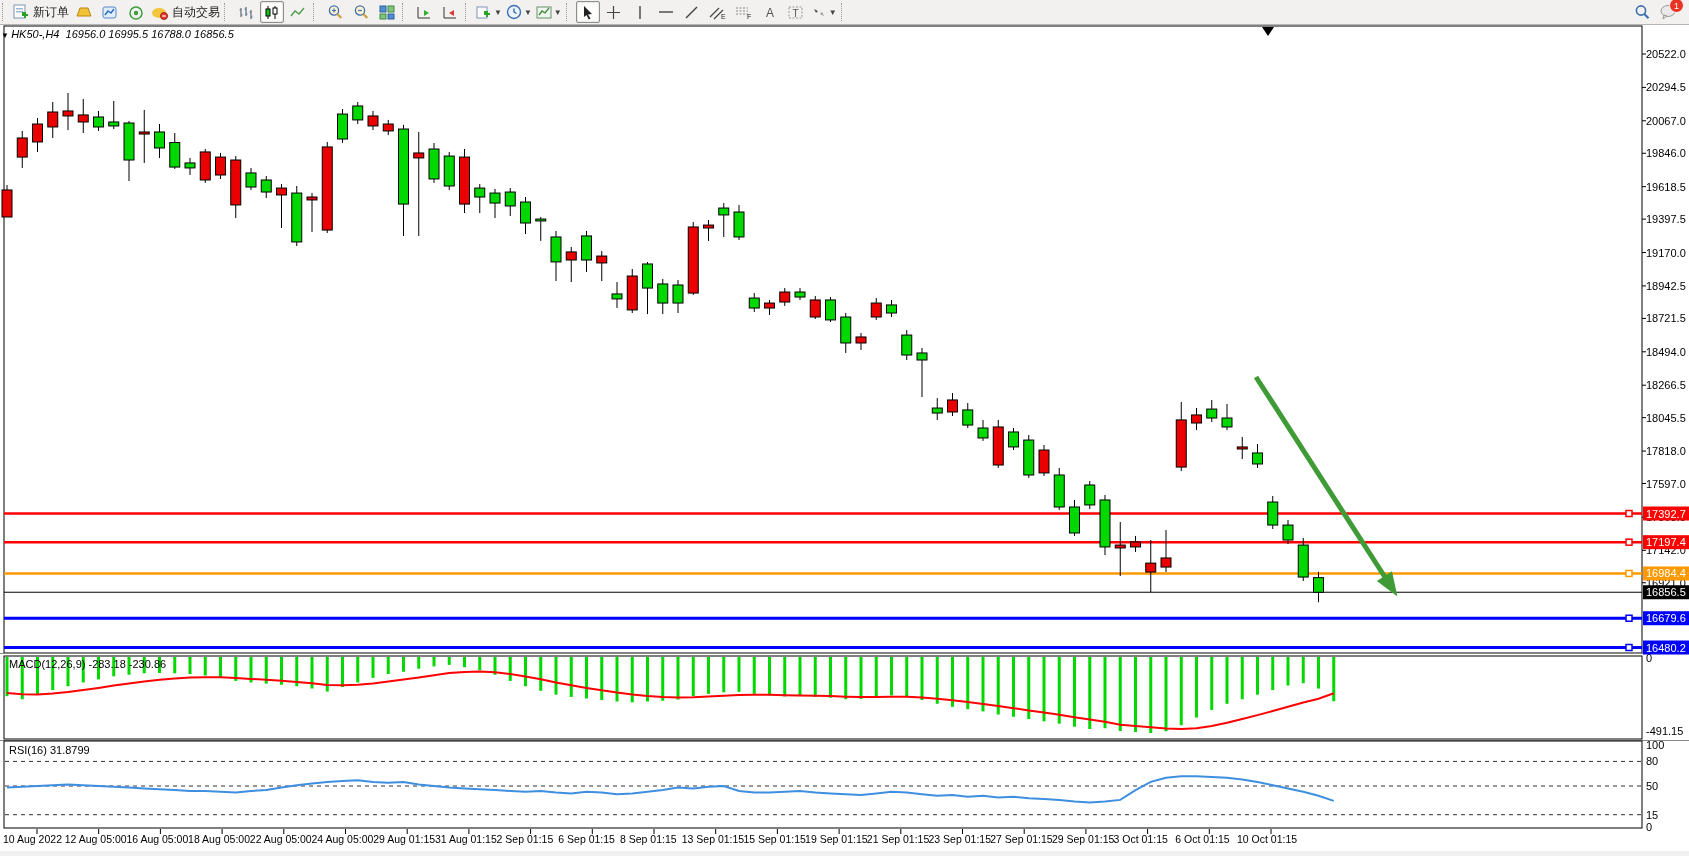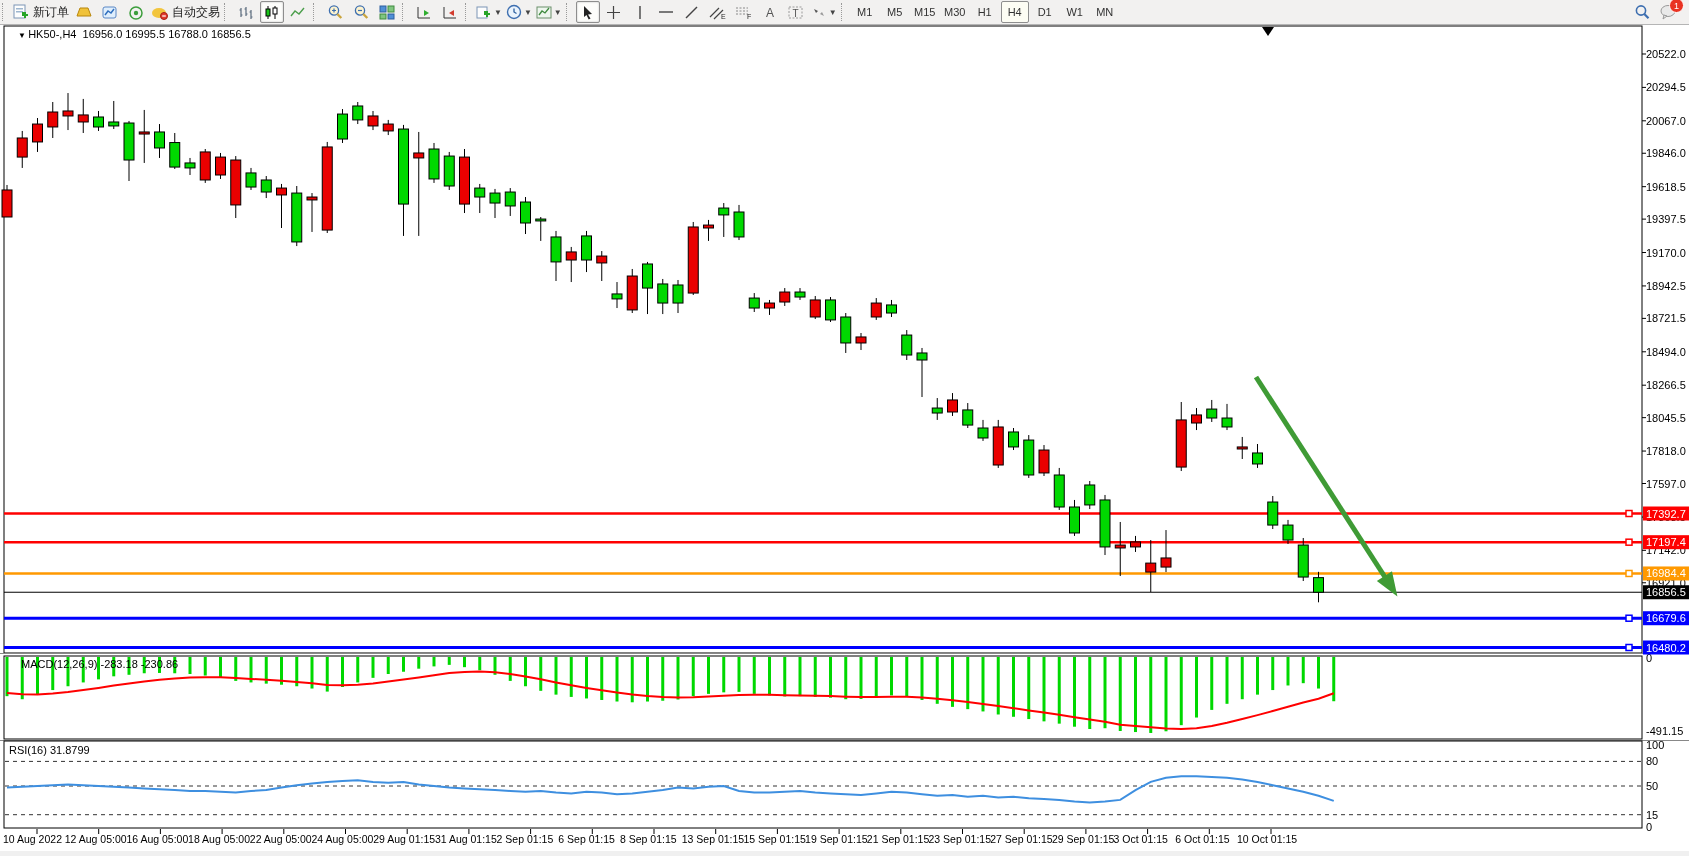--- a/index.html
+++ b/index.html
@@ -17,22 +17,22 @@
   .dd{font-size:8px;color:#444;margin-left:2px;}
   .tf-btn{display:inline-flex;align-items:center;justify-content:center;min-width:26px;height:20px;
     margin:0 1px;font-size:11px;color:#333;border:1px solid transparent;border-radius:2px;}
   .tf-btn.active{background:#fdfdf4;border:1px solid #8e8e8e;}
   #tb-right{margin-left:auto;display:flex;align-items:center;margin-right:8px;}
   .badge{position:absolute;right:-5px;top:-4px;background:#e93323;color:#fff;border-radius:50%;
     width:13px;height:13px;font-size:9px;display:flex;align-items:center;justify-content:center;border:1px solid #fff;}
   
   #chart-svg{position:absolute;left:0;top:0;z-index:1;}
   .overlay{position:absolute;z-index:2;font-size:11px;color:#000;white-space:pre;}
-  #chart-title{left:18px;top:28px;}
-  #macd-label{left:9px;top:658px;padding-left:12px;}
+  #chart-title{left:1px;top:28px;font-style:italic;}
+  #macd-label{left:9px;top:658px;}
   #rsi-label{left:9px;top:744px;}
   #bottom-strip{position:absolute;left:0;top:851px;width:1689px;height:5px;background:#f0f0f0;z-index:2;}
 </style>
 </head>
 <body>
 
 <div id="toolbar">
   <span class="tb-sep"></span>
   <div class="tb-group">
     <span class="tbi">
@@ -208,31 +208,20 @@
     </span>
     <span class="tbi">
       <svg width="16" height="15">
           <path d="M3 4l4 2-2 2z" fill="#555"></path>
           <path d="M13 11l-4-2 2-2z" fill="#999"></path>
         </svg>
       <span class="dd">▼</span>
     </span>
   </div>
   <span class="tb-sep"></span>
-  <div class="tb-group" id="tf-group">
-      <span class="tf-btn">M1</span>
-      <span class="tf-btn">M5</span>
-      <span class="tf-btn">M15</span>
-      <span class="tf-btn">M30</span>
-      <span class="tf-btn">H1</span>
-      <span class="tf-btn active">H4</span>
-      <span class="tf-btn">D1</span>
-      <span class="tf-btn">W1</span>
-      <span class="tf-btn">MN</span>
-    </div>
   <div id="tb-right">
     <span class="tbi">
       <svg width="17" height="16">
           <circle cx="7" cy="6.5" r="4.6" fill="none" stroke="#3e6fb0" stroke-width="1.6"></circle>
           <path d="M10.3 10l4.2 4.2" stroke="#3e6fb0" stroke-width="2.2"></path>
         </svg>
     </span>
     <span class="tbi" style="position:relative">
       <svg width="18" height="16">
           <ellipse cx="9" cy="7" rx="7" ry="5.5" fill="#e9e9e9" stroke="#9a9a9a"></ellipse>

